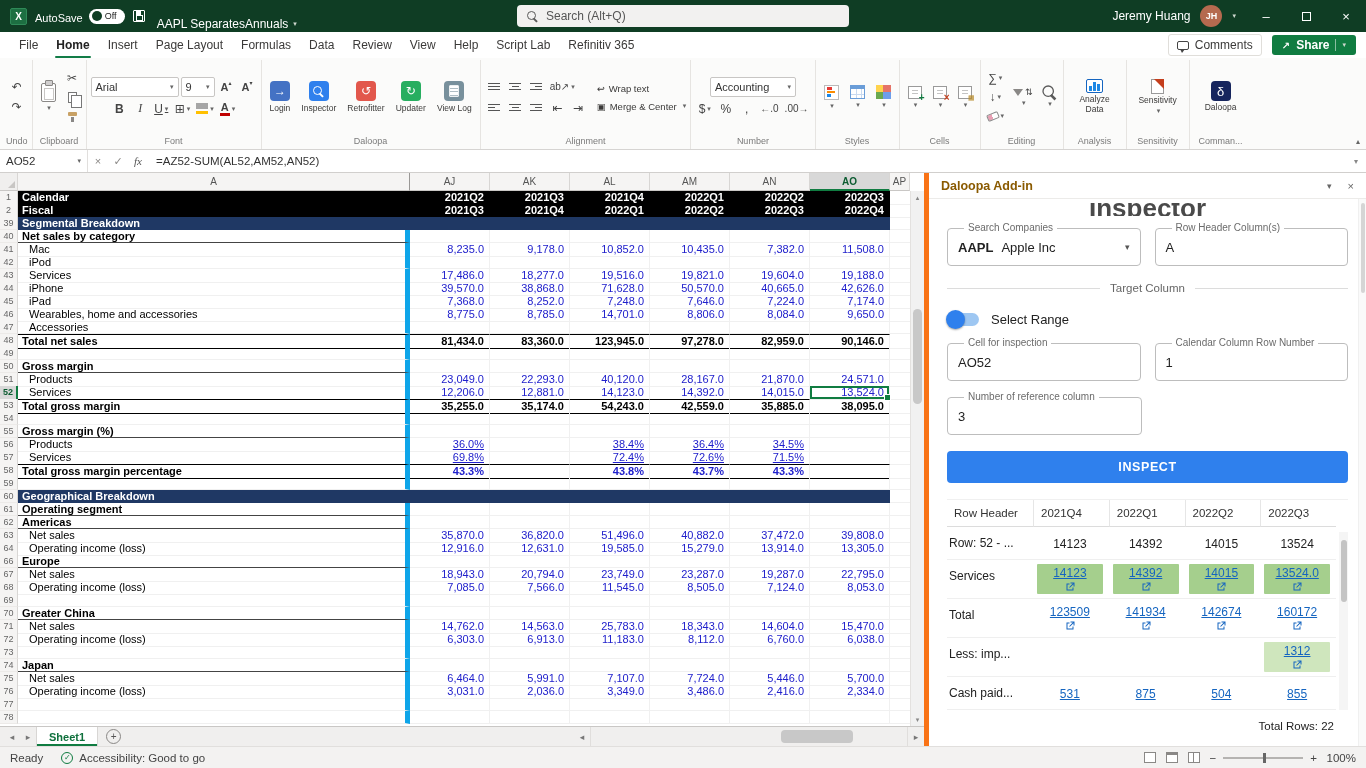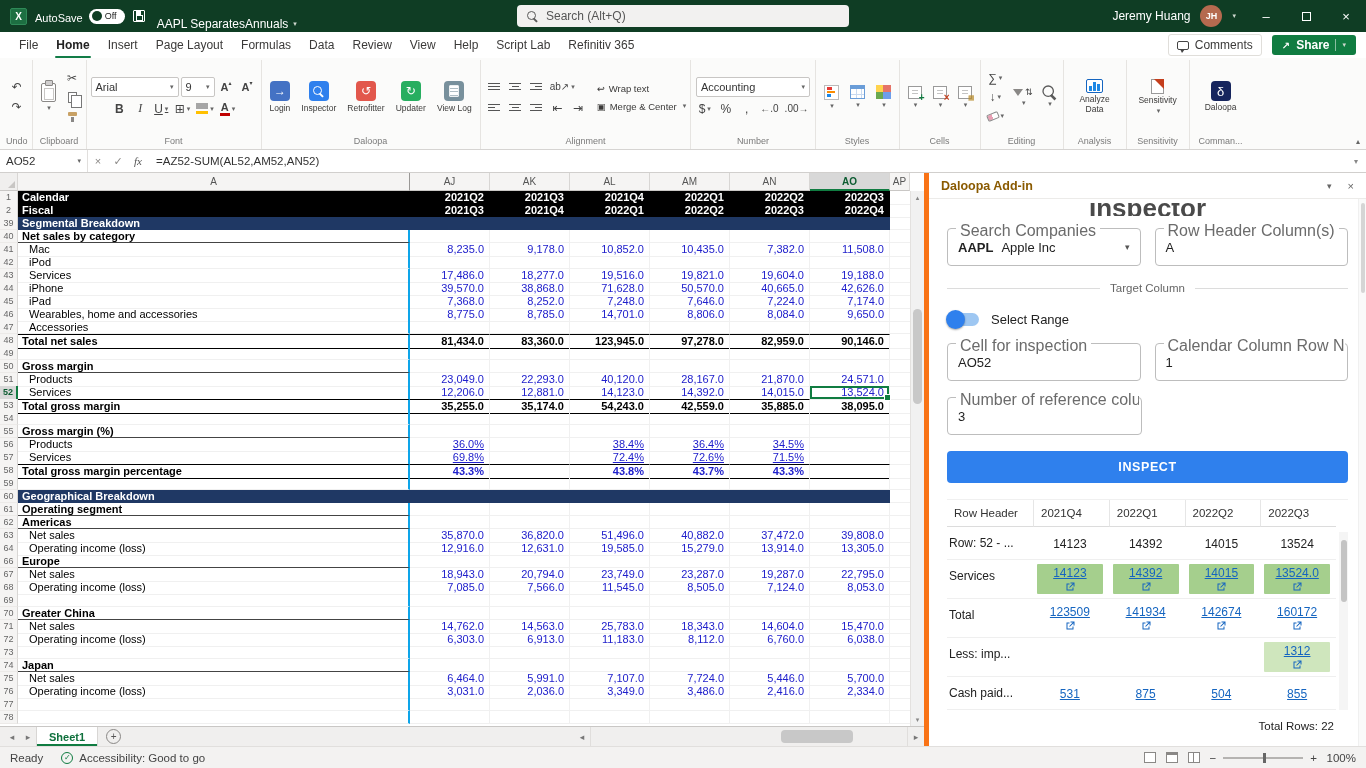--- a/index.html
+++ b/index.html
@@ -44,21 +44,21 @@
 .ribbon{flex:0 0 92px;background:#fbfbfa;border-bottom:1px solid #d6d4d2;display:flex;align-items:stretch;padding:2px 2px 0 2px;position:relative;overflow:hidden;}
 .rgroup{display:flex;flex-direction:column;border-right:1px solid #e6e4e1;padding:0 4px;flex:0 0 auto;}
 .rc{flex:1;display:flex;align-items:center;gap:3px;}
 .rlabel{flex:0 0 15px;font-size:9px;color:#7a7a7a;text-align:center;line-height:15px;white-space:nowrap;}
 .sbtn{min-width:19px;height:18px;display:flex;align-items:center;justify-content:center;font-size:12px;color:#444;padding:0 2px;border-radius:2px;}
 .minicol{display:flex;flex-direction:column;justify-content:center;gap:1px;}
 .rc-col{flex-direction:column;justify-content:center;gap:2px;}
 .rc-col2{display:flex;flex-direction:column;gap:3px;justify-content:center;}
 .rrow{display:flex;align-items:center;gap:2px;}
 .combo{height:20px;border:1px solid #c8c6c4;border-radius:2px;background:#fff;display:flex;align-items:center;justify-content:space-between;padding:0 4px;font-size:11px;color:#333;}
-.w90{width:88px}.w34{width:34px}.w104{width:114px}
+.w90{width:88px}.w34{width:34px}.w104{width:86px}
 .dd::after{content:"▾";font-size:7px;color:#666;margin-left:2px;}
 .bigbtn{display:flex;flex-direction:column;align-items:center;justify-content:center;gap:2px;padding:2px 4px;font-size:9px;color:#3b3a39;border-radius:2px;}
 .bl{font-size:8.5px;color:#3b3a39;white-space:nowrap;}
 .bl2{font-size:8.5px;line-height:1.15;text-align:center;width:46px;color:#3b3a39;}
 .tinytxt{font-size:10px;white-space:nowrap;}
 .af{font-size:11px;font-weight:600;}
 .af .tinyup{font-size:6px;position:relative;top:-4px;}
 .b{font-weight:800;}
 .i{font-style:italic;font-family:"Liberation Serif",serif;}
 .u{text-decoration:underline;}
@@ -134,21 +134,21 @@
 .ghead,.grow{display:grid;grid-template-columns:18px 392px repeat(6,80px) 20px;width:910px;}
 .ghead{height:18px;background:#f5f4f3;font-size:10px;color:#555;}
 .ghead>div{border-right:1px solid #d8d6d4;border-bottom:1px solid #c9c7c5;display:flex;align-items:center;justify-content:center;overflow:hidden;}
 .ghead .corner{position:relative;background:#f0efee;}
 .ghead .corner::after{content:"";position:absolute;right:2px;bottom:2px;border-left:7px solid transparent;border-bottom:7px solid #c8c6c4;}
 .ghead .cA{border-right:1px solid #9a9896;}
 .ghead .hl{background:#d8d8d8;border-bottom:2px solid #107c41;color:#0c5c31;font-weight:700;}
 .grow{height:13px;line-height:12.5px;font-size:11px;}
 .rn{background:#f5f4f3;border-right:1px solid #d8d6d4;border-bottom:1px solid #eceae8;font-size:9px;color:#666;text-align:center;line-height:13px;overflow:hidden;}
 .rn.hl{background:#d8d8d8;color:#0c5c31;font-weight:700;border-right:2px solid #107c41;}
-.ca{padding-left:4px;border-right:2px solid #0ea5e9;border-bottom:1px solid #f0f0f0;color:#000;white-space:nowrap;overflow:hidden;}
+.ca{padding-left:4px;border-right:5px solid #0ea5e9;border-bottom:1px solid #f0f0f0;color:#000;white-space:nowrap;overflow:hidden;}
 .ca.ind{padding-left:11px;}
 .cv{text-align:right;padding-right:5px;color:#2020cc;border-right:1px solid #f0f0f0;border-bottom:1px solid #f0f0f0;white-space:nowrap;overflow:visible;}
 .cap{border-bottom:1px solid #f0f0f0;}
 .grow.hdr .ca,.grow.hdr .cv{background:#000;color:#fff;font-weight:700;border-color:#000;}
 .grow.section .ca,.grow.section .cv{background:#1f3864;color:#fff;font-weight:700;border-color:#1f3864;}
 .grow.subhead .ca{font-weight:700;border-bottom:1px solid #444;}
 .grow.region .ca{font-weight:700;border-bottom:1px solid #444;}
 .grow.total .ca,.grow.total .cv{font-weight:700;color:#000;border-top:1px solid #000;border-bottom:1px solid #000;}
 .grow.pct .cv{color:#2020cc;text-decoration:underline;}
 .grow.pcttotal .ca{font-weight:700;border-top:1px solid #000;border-bottom:1px solid #000;}
@@ -176,21 +176,21 @@
 .p-head{flex:0 0 26px;display:flex;align-items:center;justify-content:space-between;padding:0 12px;border-bottom:1px solid #ecebe9;}
 .p-title{font-size:12.5px;font-weight:700;color:#8a5a00;}
 .p-hic{display:flex;gap:16px;color:#666;font-size:11px;align-items:center;}
 .p-hic .cdd{font-size:9px;}
 .p-body{flex:1;padding:4px 18px 6px 18px;position:relative;overflow:hidden;}
 .p-clip{height:13px;overflow:hidden;text-align:center;margin-bottom:12px;}
 .p-clip span{font-size:26px;font-weight:600;color:#4a4a4a;line-height:26px;display:inline-block;margin-top:-15px;}
 .p-row{display:flex;gap:14px;margin-bottom:16px;}
 .p-row .half{flex:1;}
 .field{position:relative;border:1px solid #bdbdbd;border-radius:4px;height:38px;background:#fff;}
-.field label{position:absolute;top:-7px;left:8px;background:#fff;padding:0 4px;font-size:16px;color:#6b6b6b;white-space:nowrap;max-width:95%;overflow:hidden;}
+.field label{position:absolute;top:-7px;left:16px;background:#fff;padding:0 4px;font-size:10px;color:#6b6b6b;white-space:nowrap;max-width:95%;overflow:hidden;}
 .field .val{display:flex;align-items:center;height:100%;padding:0 10px;font-size:13px;color:#222;gap:8px;}
 .field .val .fcar{margin-left:auto;color:#555;font-size:9px;}
 .p-div{display:flex;align-items:center;gap:10px;color:#666;font-size:11.5px;margin:2px 0 18px 0;}
 .p-div::before,.p-div::after{content:"";flex:1;height:1px;background:#dcdcdc;}
 .p-toggle{display:flex;align-items:center;gap:12px;font-size:13px;color:#222;margin-bottom:16px;}
 .mtog{width:32px;height:13px;border-radius:8px;background:#9ec7f2;position:relative;flex:0 0 auto;}
 .mtog .knob{position:absolute;left:-1px;top:-3px;width:19px;height:19px;border-radius:50%;background:#2f80ed;box-shadow:0 1px 2px rgba(0,0,0,.35);}
 .inspect{width:100%;height:32px;background:#2f80ed;color:#fff;font-size:12.5px;font-weight:700;letter-spacing:.6px;border-radius:4px;margin:2px 0 16px 0;display:flex;align-items:center;justify-content:center;}
 .ptwrap{position:relative;border-top:1px solid #f0f0f0;}
 .ptable{display:grid;grid-template-columns:86px repeat(4,1fr);font-size:12px;color:#222;margin-right:12px;}

